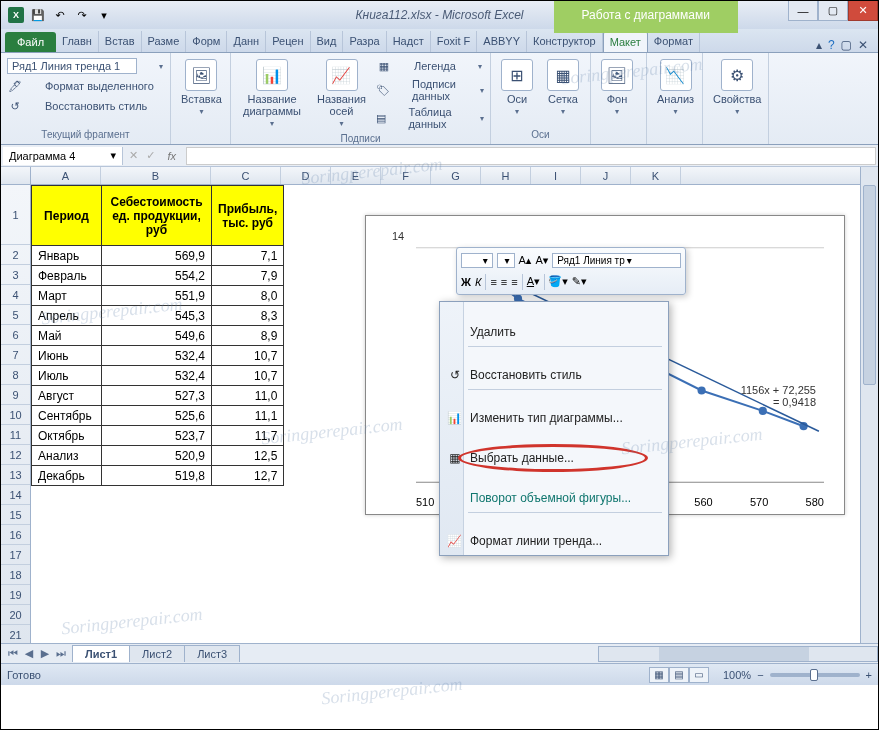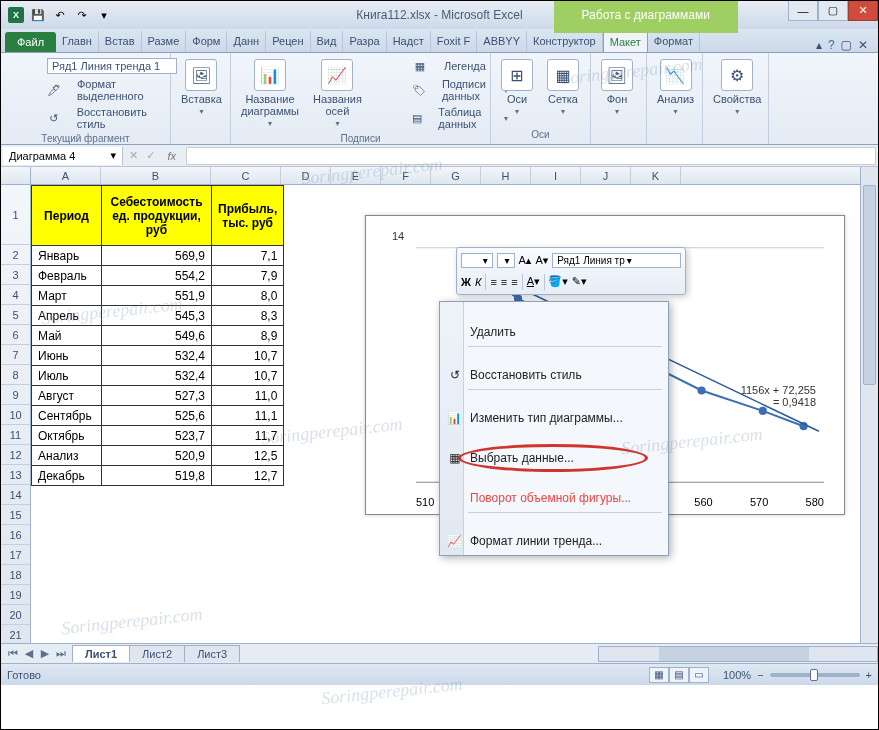--- a/index.html
+++ b/index.html
@@ -3,41 +3,41 @@
 <meta charset="utf-8">
 <style>
 * { box-sizing: border-box; margin: 0; padding: 0; font-family: "Segoe UI", Tahoma, sans-serif; }
 body { background: #fff; width: 879px; height: 730px; position: relative; overflow: hidden; border: 1px solid #000; }
 
 
 .titlebar { height: 28px; background: linear-gradient(#e8edf5,#cdd9ea); display: flex; align-items: center; font-size: 12px; position: relative; }
 .titlebar .qat { display: flex; align-items: center; gap: 4px; padding-left: 6px; }
 .titlebar .qat-item { width: 18px; height: 18px; display: flex; align-items: center; justify-content: center; font-size: 11px; }
 .titlebar .excel-icon { width: 16px; height: 16px; background: #217346; border-radius: 2px; color: #fff; font-size: 9px; font-weight: bold; display: flex; align-items: center; justify-content: center; }
-.titlebar .title-center { position: absolute; left: 50%; transform: translateX(-50%); color: #4a5b76; }
+.titlebar .title-center { position: absolute; left: 50%; transform: translateX(-50%); color: #4a5b76; font-style: italic; }
 .titlebar .chart-tools { position: absolute; right: 140px; background: #9fce63; padding: 4px 28px; color: #fff; font-size: 12px; border-radius: 3px 3px 0 0; height: 36px; display:flex; align-items:center; }
 .titlebar .win-controls { position: absolute; right: 0; display: flex; height: 100%; }
 .titlebar .win-btn { width: 30px; height: 20px; margin-top:0; display: flex; align-items: center; justify-content: center; font-size: 11px; background: #e3e9f2; border: 1px solid #9fb2cc; border-top:none; }
 .titlebar .win-btn.close { background: #d04b3c; color: #fff; border-color:#a03a2e; }
 
 
 .ribbon-tabs { height: 24px; background: linear-gradient(#dbe5f1,#cdd9ea); display: flex; align-items: flex-end; font-size: 11px; border-bottom: 1px solid #8ba0bc; }
 .ribbon-tabs .tab { padding: 4px 6px; color: #3b5173; cursor: default; border-right: 1px solid #b7c5d9; }
 .ribbon-tabs .tab.file { background: #2a7e3f; color: #fff; border-radius: 3px 3px 0 0; margin-left: 4px; padding: 4px 12px; border:none; }
 .ribbon-tabs .tab.active { background: #f0f4fa; border: 1px solid #8ba0bc; border-bottom: none; border-radius: 3px 3px 0 0; color: #2a7e3f; }
 .ribbon-tabs .right-icons { margin-left: auto; display: flex; gap: 6px; padding-right: 10px; align-items:center; font-size: 12px; color:#3b5173;}
 
 
 .ribbon { height: 92px; background: linear-gradient(#f1f5fb,#e4ebf4); border-bottom: 1px solid #8ba0bc; display: flex; font-size: 11px; }
 .ribbon .group { border-right: 1px solid #c3cfdf; padding: 4px 6px 2px; display: flex; flex-direction: column; justify-content: space-between; }
 .ribbon .group-body { display: flex; gap: 6px; align-items: flex-start; flex: 1; }
 .ribbon .group-label { font-size: 10px; color: #5a6f8f; text-align: center; padding: 2px 0; }
 .ribbon .big-btn { display: flex; flex-direction: column; align-items: center; gap: 2px; padding: 2px 4px; font-size: 11px; color: #3b5173; text-align:center; }
 .ribbon .big-btn .ico { width: 32px; height: 32px; background: #fff; border: 1px solid #9fb2cc; border-radius: 3px; display:flex; align-items:center; justify-content:center; font-size:16px; }
-.ribbon .small-row { display: flex; align-items: center; gap: 16px; padding: 1px 0; font-size: 11px; color:#3b5173;margin-left:40px;}
+.ribbon .small-row { display: flex; align-items: center; gap: 22px; padding: 1px 0; font-size: 11px; color:#3b5173;}
 .ribbon .small-ico { width: 16px; height: 16px; display:inline-flex; align-items:center; justify-content:center; font-size:11px;}
 .ribbon .dropdown-indicator { font-size: 8px; color:#5a6f8f; }
 
 
 .formula-row { height: 22px; border-bottom: 1px solid #b7c5d9; display: flex; align-items: center; background: #e9eef5; font-size: 11px; }
 .name-box { width: 120px; border-right: 1px solid #b7c5d9; padding: 0 6px; display: flex; align-items:center; justify-content:space-between; background:#fff; height:18px; margin:2px; }
 .fx-label { padding: 0 8px; font-style: italic; color: #777; }
 .formula-input { flex: 1; background: #fff; height: 18px; margin:2px; border:1px solid #ccc; }
 
 
@@ -63,21 +63,21 @@
 
 
 .mini-toolbar { position: absolute; left: 425px; top: 62px; width: 230px; height: 48px; background: linear-gradient(#fafcfe,#e6edf6); border: 1px solid #9fb2cc; border-radius: 3px; display: flex; flex-direction: column; font-size: 11px; padding: 2px 4px; box-shadow: 2px 2px 6px rgba(0,0,0,0.2); }
 .mini-toolbar .row { display: flex; gap: 4px; align-items:center; height: 22px; }
 .mini-toolbar .sep { width:1px; height:16px; background:#b7c5d9; }
 .mini-toolbar .sel { border:1px solid #9fb2cc; padding:1px 4px; font-size:10px; background:#fff; display:flex; align-items:center; gap:2px;}
 
 
 .context-menu { position: absolute; left: 408px; top: 116px; width: 230px; background: #f4f7fb; border: 1px solid #8ba0bc; box-shadow: 2px 2px 8px rgba(0,0,0,0.3); font-size: 12px; padding: 2px; }
 .context-menu .item { display: flex; align-items: center; height: 24px; padding: 0 6px 0 28px; position: relative; color: #222; margin-top: 16px; }
-.context-menu .item.disabled { color: #ef4444; }
+.context-menu .item.disabled { color: #0f766e; }
 .context-menu .item .ico { position: absolute; left: 4px; width: 18px; height: 18px; display:flex; align-items:center; justify-content:center; font-size:12px; }
 .context-menu .sep { height: 1px; background: #c3cfdf; margin: 2px 4px 2px 26px; }
 .context-menu .icon-strip { position:absolute; left:0; top:0; bottom:0; width:24px; background:linear-gradient(#eef3f9,#e0e8f2); border-right:1px solid #c6d2e1;}
 .highlight-oval { position: absolute; border: 3px solid #d0342c; border-radius: 50%; width: 190px; height: 28px; pointer-events: none; }
 
 
 .sheet-tabs { height: 20px; background: #e6ecf4; border-top: 1px solid #9fb2cc; display: flex; align-items: center; font-size: 11px; }
 .sheet-tabs .nav { display: flex; gap: 0; padding: 0 4px; }
 .sheet-tabs .nav span { width: 16px; text-align: center; color: #5a6f8f; }
 .sheet-tabs .tab { padding: 2px 12px; background: #fff; border: 1px solid #9fb2cc; border-bottom: none; margin-left: -1px; color:#3b5173; }

